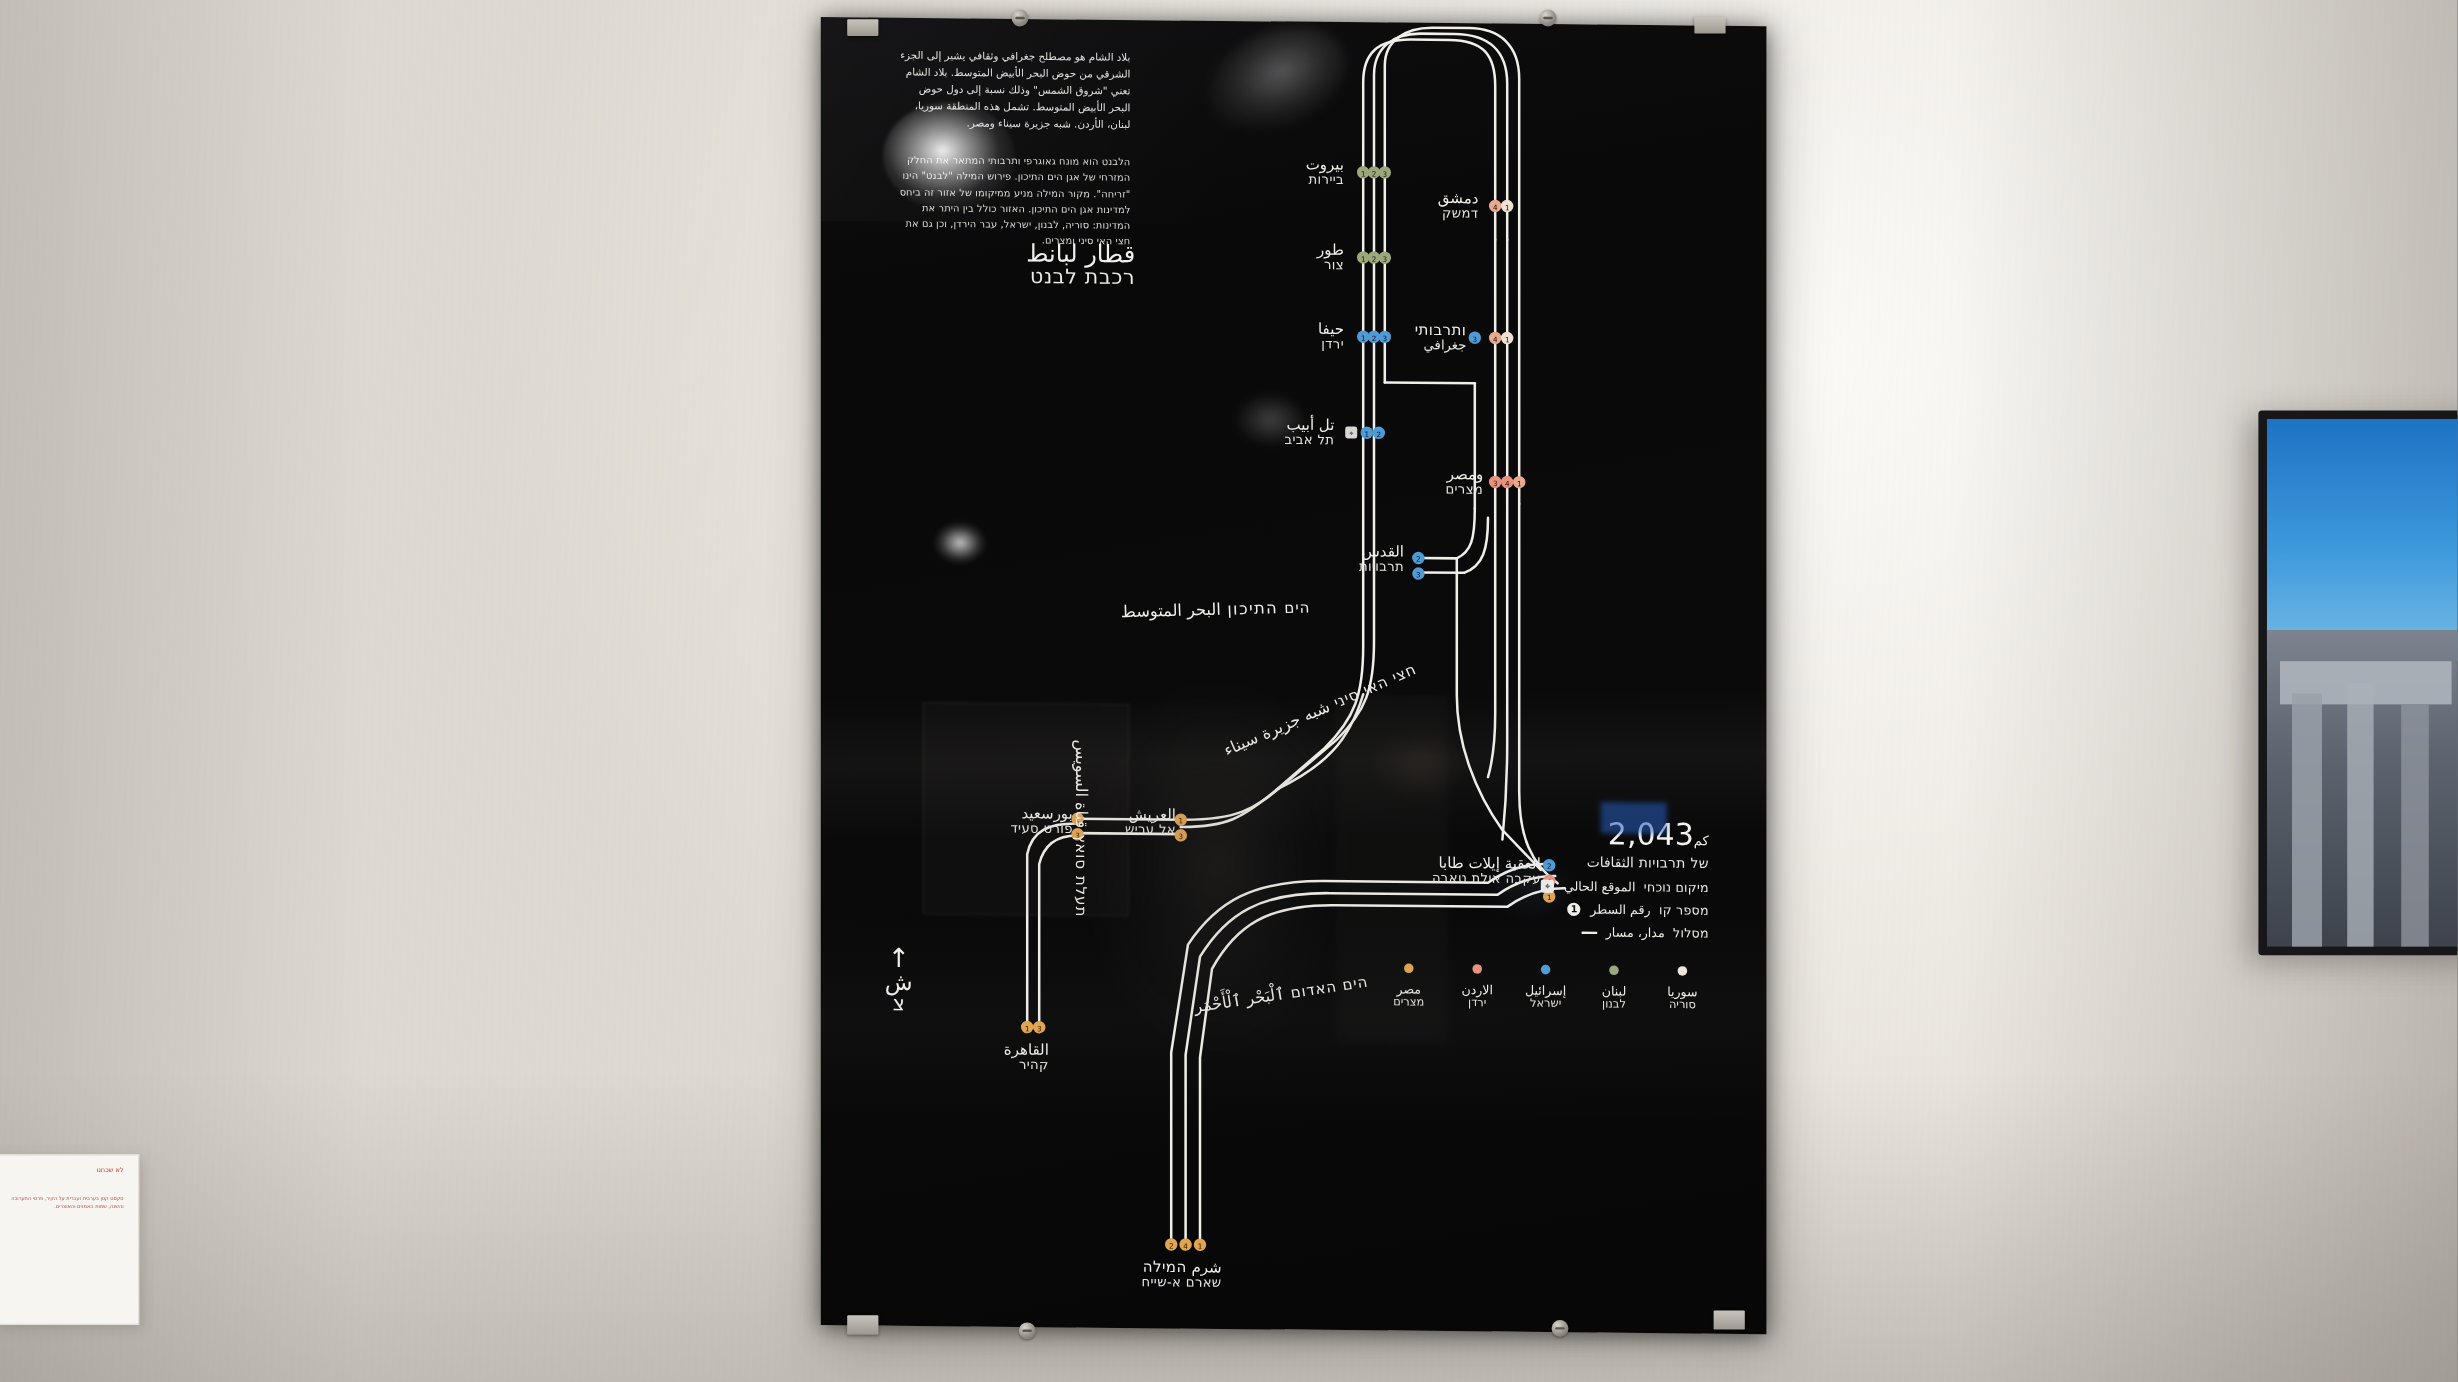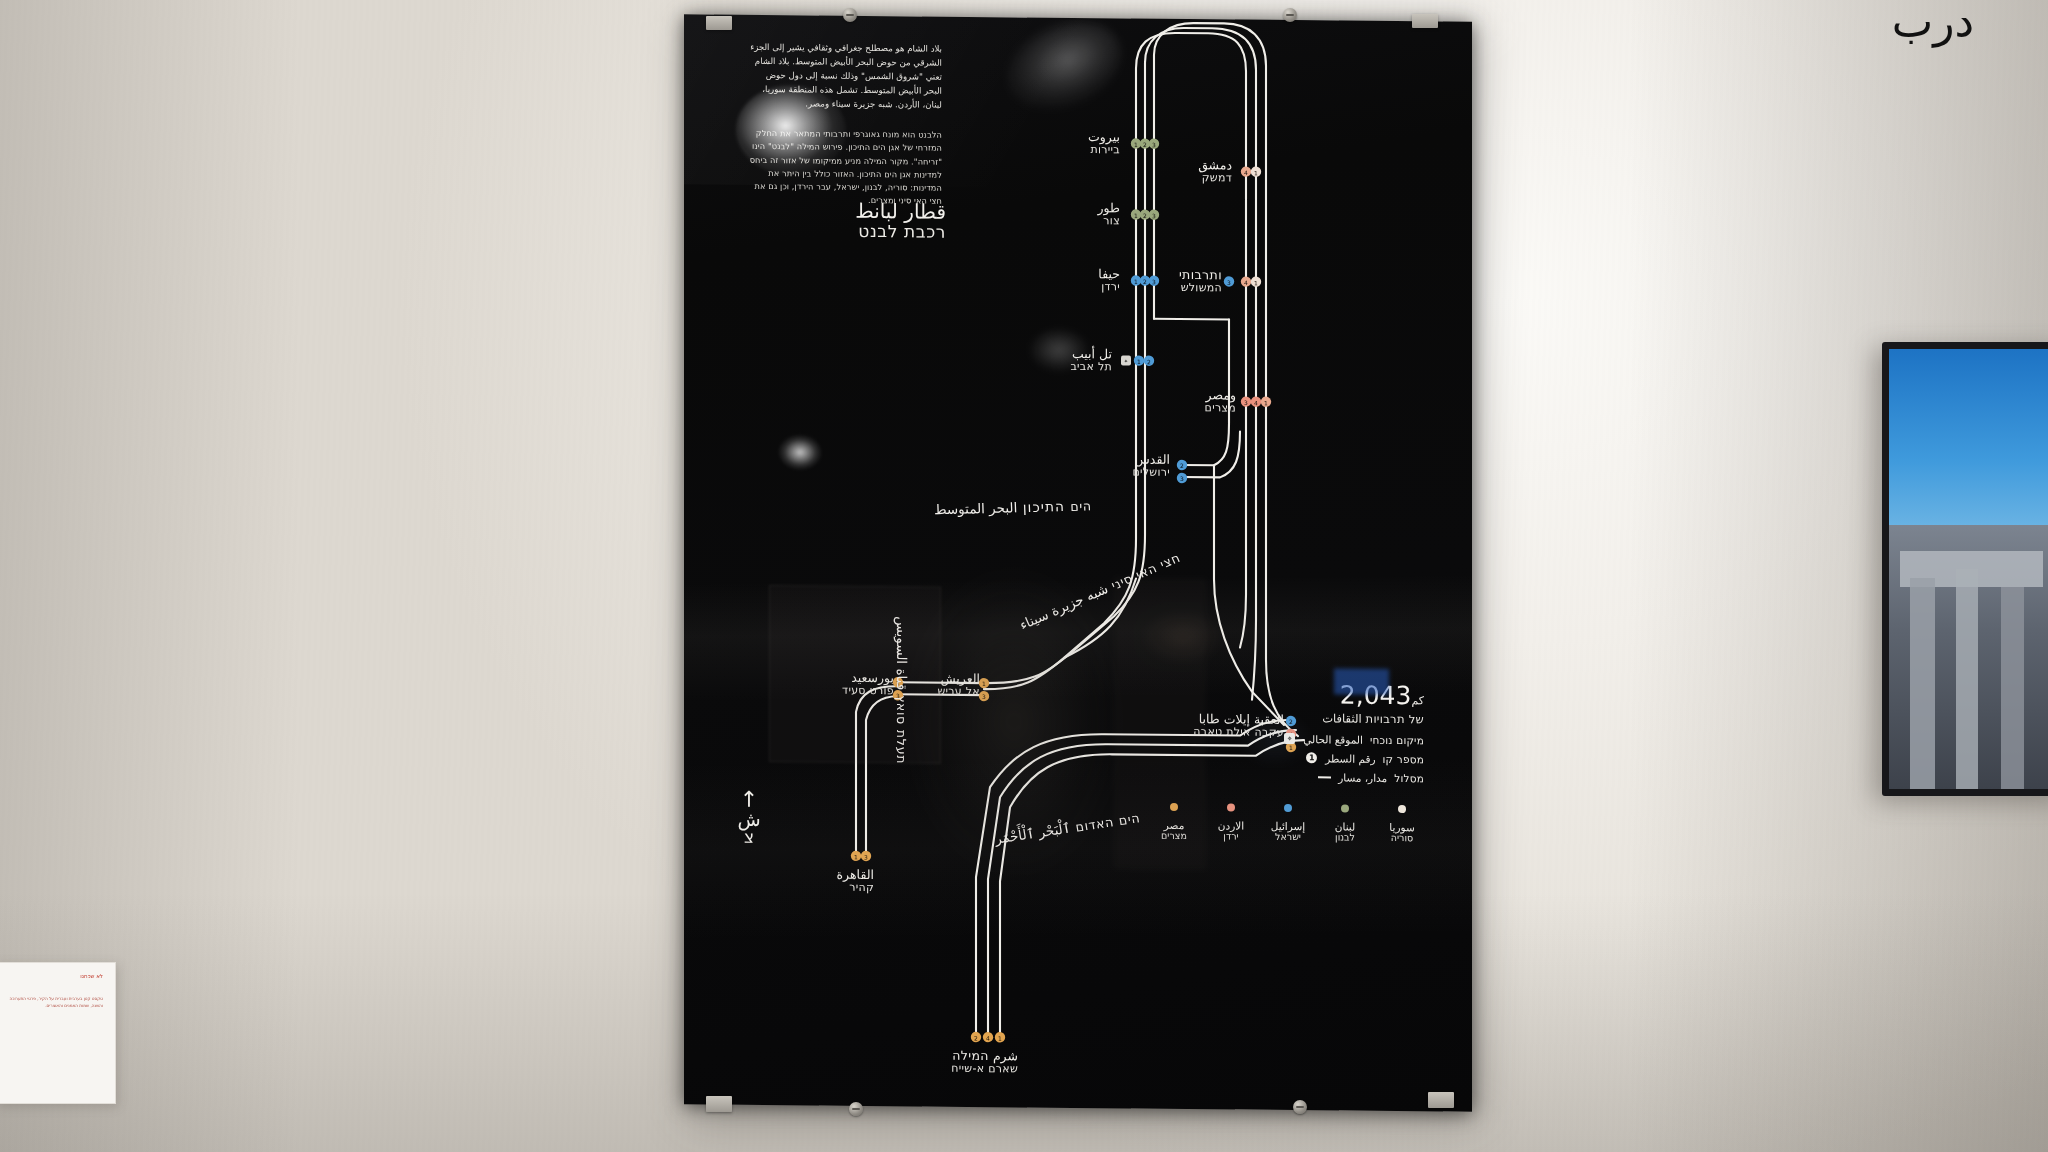--- a/index.html
+++ b/index.html
@@ -149,21 +149,20 @@
 <body>
 
 <div id="scene">
 
   <div class="wall"></div>
   <div class="wall-grain"></div>
   <div class="wall-shadow-l"></div>
   <div class="wall-shadow-r"></div>
   <div class="wall-shadow-b"></div>
 
-  <div id="wallsign">درب</div>
 
   <div id="tv">
     <div class="sky"></div>
     <div class="ruin"></div>
     <div class="lintel"></div>
     <div class="col1"></div>
     <div class="col2"></div>
     <div class="col3"></div>
   </div>
 
@@ -345,29 +344,29 @@
     <div class="st-label" style="left:336px;top:249px;width:100px;">
       <span class="ar">حيفا</span>
       <span class="he">ירדן</span>
     </div>
     <div class="st-label" style="left:318px;top:329px;width:110px;">
       <span class="ar">تل أبيب</span>
       <span class="he">תל אביב</span>
     </div>
     <div class="st-label" style="left:376px;top:434px;width:110px;">
       <span class="ar">القدس</span>
-      <span class="he">ירושלים</span>
+      <span class="he">תרבויות</span>
     </div>
     <div class="st-label" style="left:456px;top:139px;width:92px;">
       <span class="ar">دمشق</span>
       <span class="he">דמשק</span>
     </div>
     <div class="st-label" style="left:438px;top:249px;width:100px;">
       <span class="ar">ותרבותי</span>
-      <span class="he">המשולש</span>
+      <span class="he">جغرافي</span>
     </div>
     <div class="st-label" style="left:462px;top:369px;width:90px;">
       <span class="ar">ومصر</span>
       <span class="he">מצרים</span>
     </div>
     <div class="st-label" style="left:126px;top:655px;width:84px;">
       <span class="ar">بورسعيد</span>
       <span class="he">פורט סעיד</span>
     </div>
     <div class="st-label" style="left:216px;top:655px;width:80px;">

